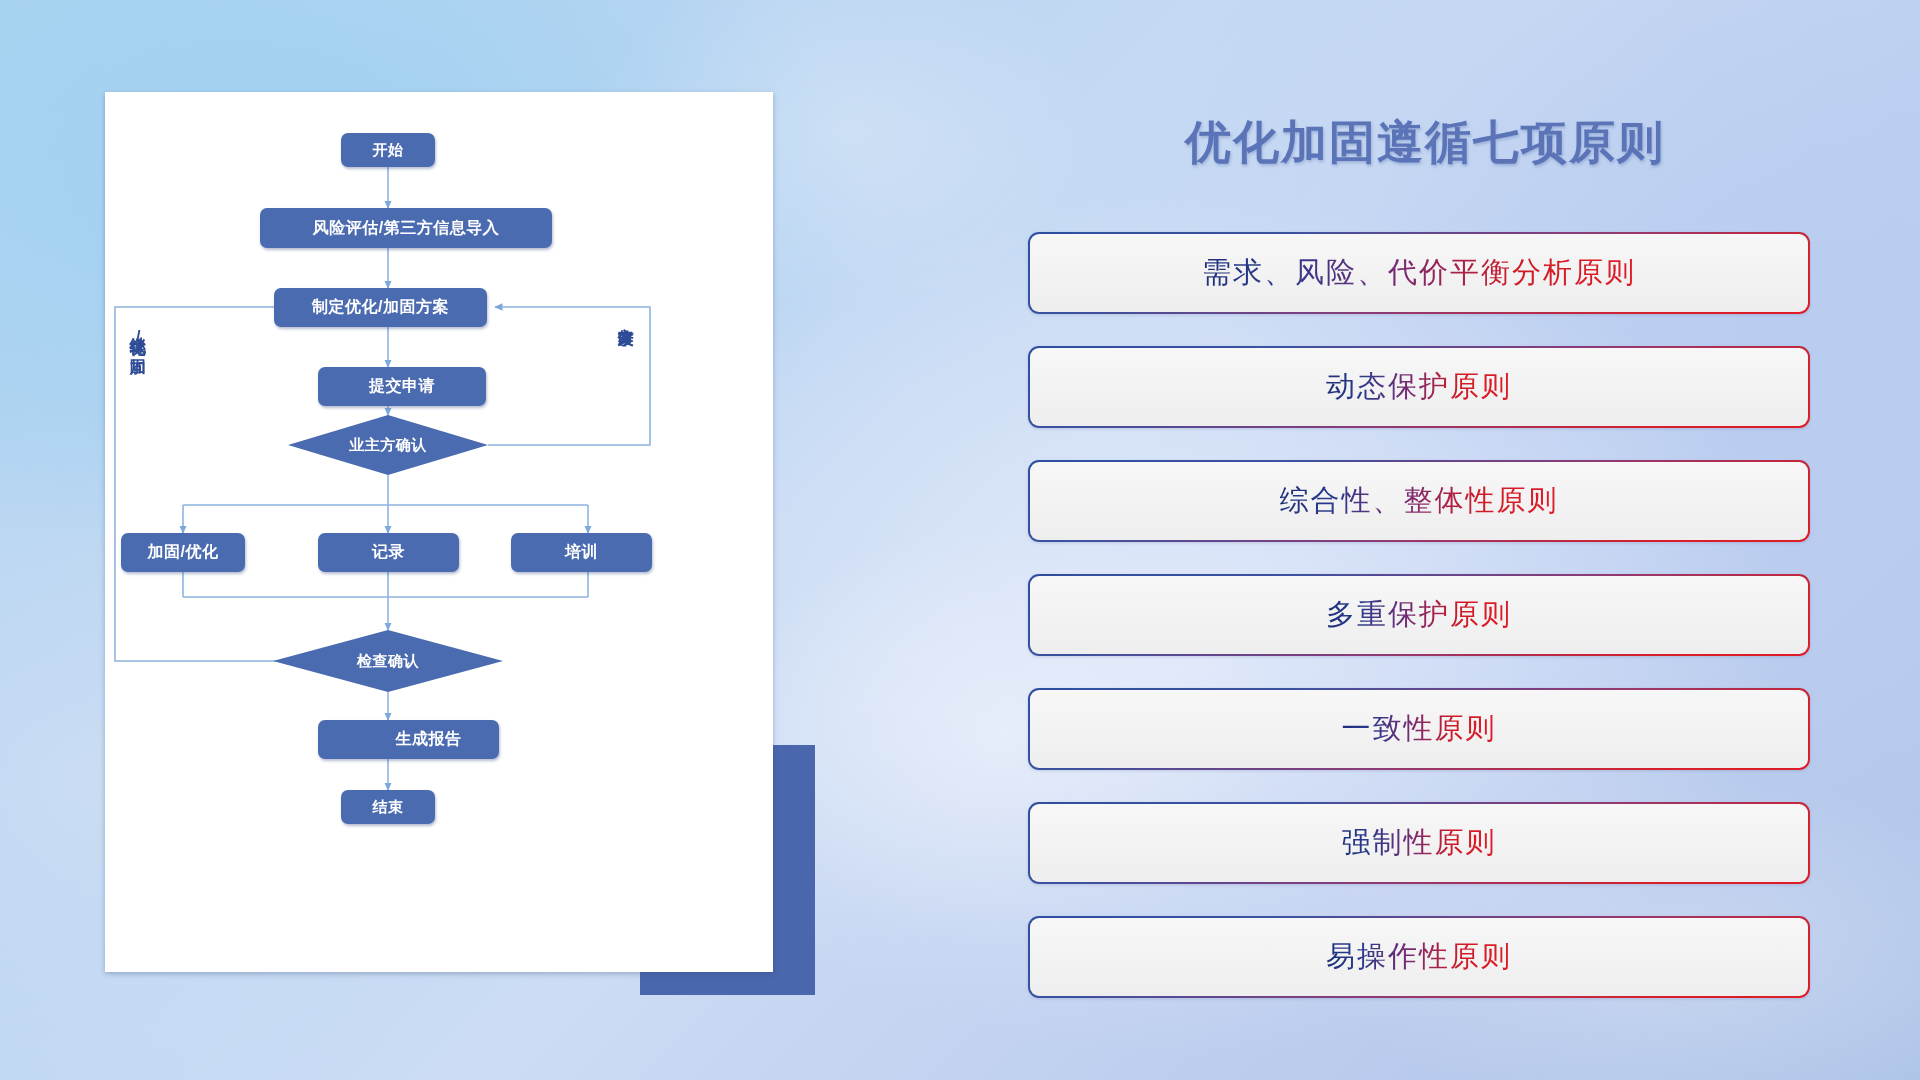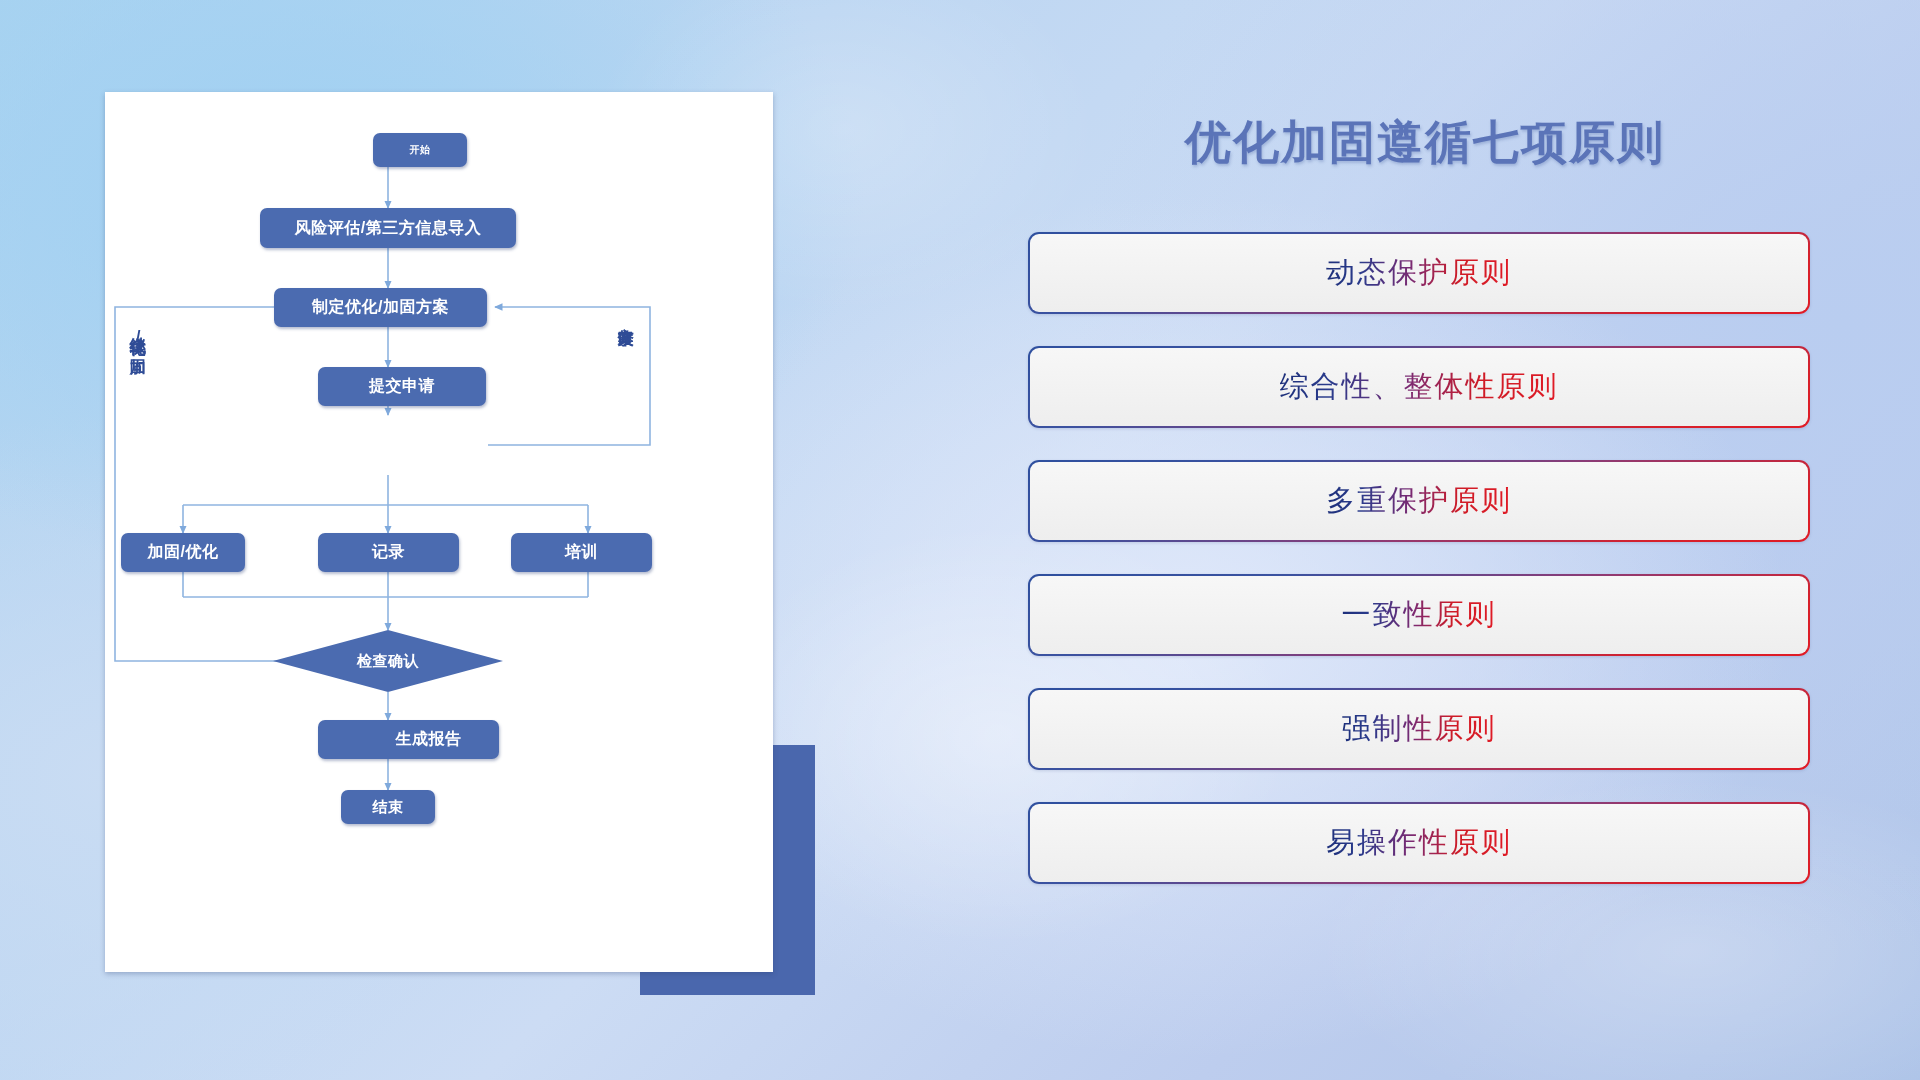--- a/index.html
+++ b/index.html
@@ -211,36 +211,44 @@
         <line x1="283" y1="667" x2="283" y2="698" marker-end="url(#ah)"></line>
 
         <path d="M206 569 L10 569 L10 215 L177 215" marker-end="url(#ah)"></path>
 
         <path d="M383 353 L545 353 L545 215 L390 215" marker-end="url(#ah)"></path>
       </g>
     </svg>
 
     <div class="flow">
 
-      <div class="node" style="left:236px; top:41px; width:94px; height:34px; font-size:10px;margin-left:32px;">
+      <div class="node" style="left:236px; top:41px; width:94px; height:34px; font-size:15px;">
         <span>开始</span>
       </div>
 
-      <div class="node" style="left:155px; top:116px; width:256px; height:40px; font-size:16px;">
+      <div class="node" style="left:155px; top:116px; width:292px; height:40px; font-size:16px;">
         <span>风险评估/第三方信息导入</span>
       </div>
 
       <div class="node" style="left:169px; top:196px; width:213px; height:39px; font-size:16px;">
         <span>制定优化/加固方案</span>
       </div>
 
       <div class="node" style="left:213px; top:275px; width:168px; height:39px; font-size:16px;">
         <span>提交申请</span>
       </div>
 
+      <div class="diamond-wrap" style="left:183px; top:323px; width:200px; height:60px;">
+        <svg width="200" height="60" viewBox="0 0 200 60">
+          <polygon points="100,0 200,30 100,60 0,30" fill="#4b6bb0"></polygon>
+        </svg>
+        <div class="diamond-label">
+          <span>业主方确认</span>
+        </div>
+      </div>
 
       <div class="node" style="left:16px; top:441px; width:124px; height:39px; font-size:16px;">
         <span>加固/优化</span>
       </div>
 
       <div class="node" style="left:213px; top:441px; width:141px; height:39px; font-size:16px;">
         <span>记录</span>
       </div>
 
       <div class="node" style="left:406px; top:441px; width:141px; height:39px; font-size:16px;">
@@ -272,20 +280,25 @@
         <span>方案修改</span>
       </div>
 
     </div>
   </div>
 
   <div class="title">优化加固遵循七项原则</div>
 
   <div class="cards">
 
+    <div class="card">
+      <div class="card-inner">
+        <span class="card-text">需求、风险、代价平衡分析原则</span>
+      </div>
+    </div>
 
     <div class="card">
       <div class="card-inner">
         <span class="card-text">动态保护原则</span>
       </div>
     </div>
 
     <div class="card">
       <div class="card-inner">
         <span class="card-text">综合性、整体性原则</span>

